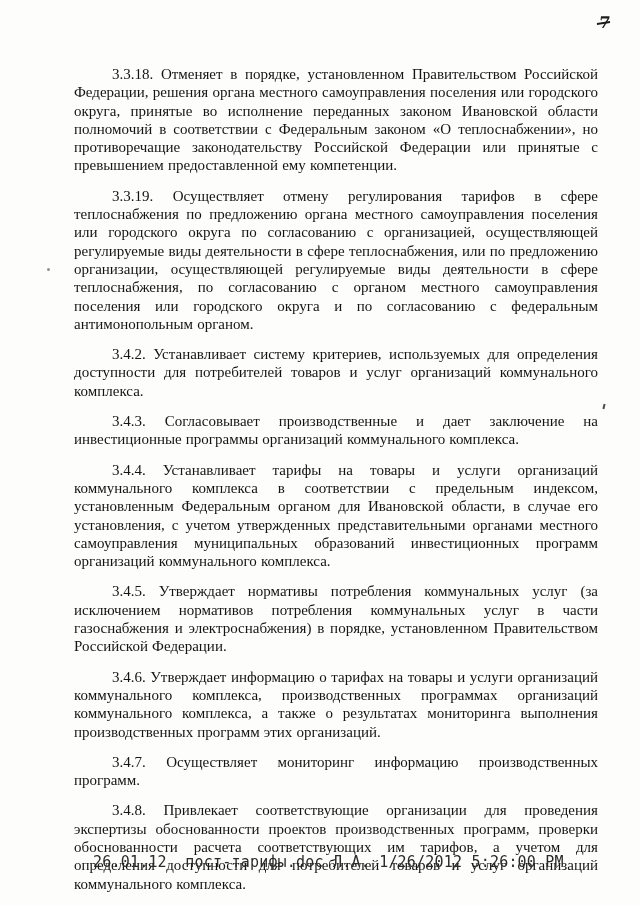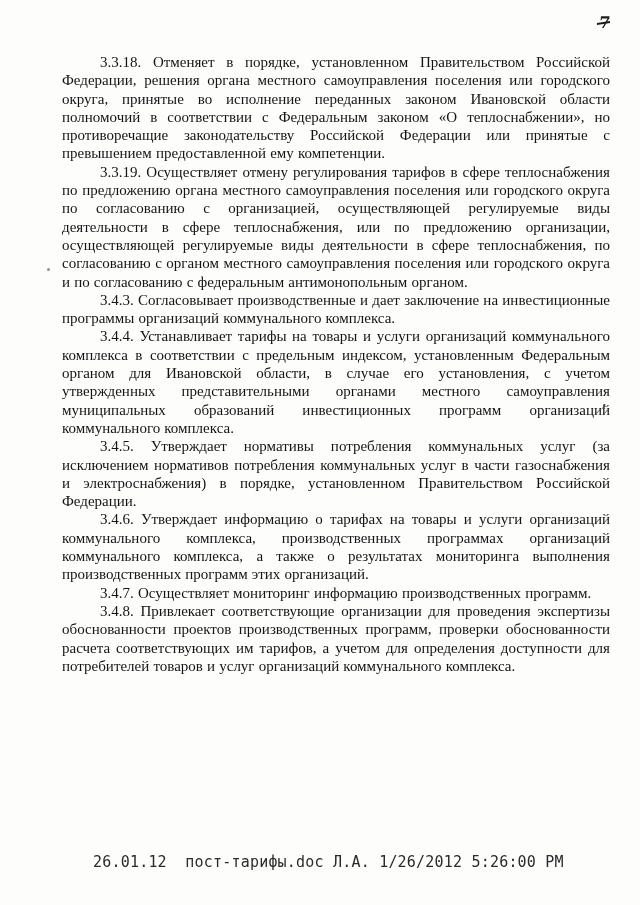--- a/index.html
+++ b/index.html
@@ -19,21 +19,21 @@
     position: absolute;
     left: 62px;
     top: 53px;
     width: 548px;
     color: #141414;
     font-size: 15px;
     line-height: 18.3px;
     text-align: justify;
   }
   .para {
-    margin: 0;
+    margin: 12px;
     text-indent: 38px;
     text-align: justify;
     word-spacing: 0.4px;
   }
   .page-number {
     position: absolute;
     top: 13px;
     left: 599px;
     font-family: "DejaVu Serif", serif;
     font-size: 16px;
@@ -83,20 +83,21 @@
 </head>
 <body>
 
 <div class="page">
 
   <div class="page-number">7</div>
 
   <div class="text-block">
     <p class="para">3.3.18. Отменяет в порядке, установленном Правительством Российской Федерации, решения органа местного самоуправления поселения или городского округа, принятые во исполнение переданных законом Ивановской области полномочий в соответствии с Федеральным законом «О теплоснабжении», но противоречащие законодательству Российской Федерации или принятые с превышением предоставленной ему компетенции.</p>
     <p class="para">3.3.19. Осуществляет отмену регулирования тарифов в сфере теплоснабжения по предложению органа местного самоуправления поселения или городского округа по согласованию с организацией, осуществляющей регулируемые виды деятельности в сфере теплоснабжения, или по предложению организации, осуществляющей регулируемые виды деятельности в сфере теплоснабжения, по согласованию с органом местного самоуправления поселения или городского округа и по согласованию с федеральным антимонопольным органом.</p>
+    <p class="para">3.4.2. Устанавливает систему критериев, используемых для определения доступности для потребителей товаров и услуг организаций коммунального комплекса.</p>
     <p class="para">3.4.3. Согласовывает производственные и дает заключение на инвестиционные программы организаций коммунального комплекса.</p>
     <p class="para">3.4.4. Устанавливает тарифы на товары и услуги организаций коммунального комплекса в соответствии с предельным индексом, установленным Федеральным органом для Ивановской области, в случае его установления, с учетом утвержденных представительными органами местного самоуправления муниципальных образований инвестиционных программ организаций коммунального комплекса.</p>
     <p class="para">3.4.5. Утверждает нормативы потребления коммунальных услуг (за исключением нормативов потребления коммунальных услуг в части газоснабжения и электроснабжения) в порядке, установленном Правительством Российской Федерации.</p>
     <p class="para">3.4.6. Утверждает информацию о тарифах на товары и услуги организаций коммунального комплекса, производственных программах организаций коммунального комплекса, а также о результатах мониторинга выполнения производственных программ этих организаций.</p>
     <p class="para">3.4.7. Осуществляет мониторинг информацию производственных программ.</p>
     <p class="para">3.4.8. Привлекает соответствующие организации для проведения экспертизы обоснованности проектов производственных программ, проверки обоснованности расчета соответствующих им тарифов, а учетом для определения доступности для потребителей товаров и услуг организаций коммунального комплекса.</p>
   </div>
 
   <div class="artifact-dot"></div>
   <div class="artifact-tick"></div>

